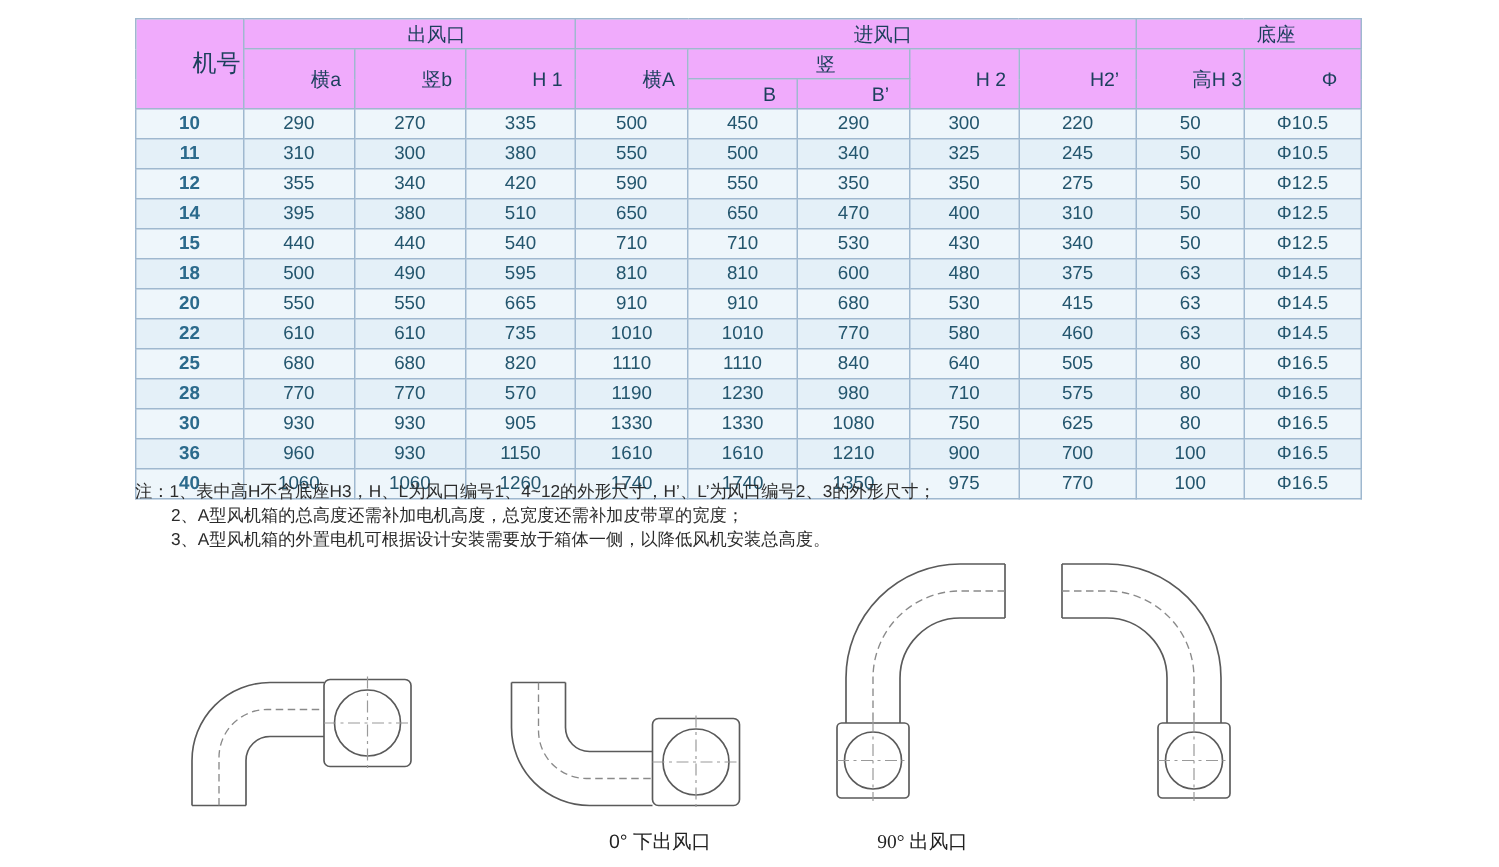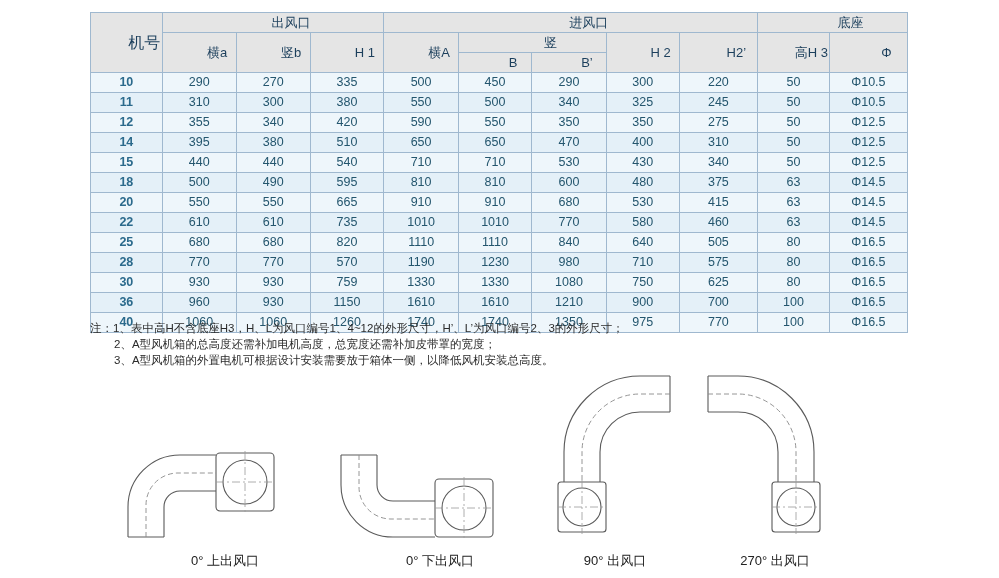--- a/index.html
+++ b/index.html
@@ -36,21 +36,21 @@
   }
   table.spec th, table.spec td {
     border: 1px solid #9fb8cf;
     text-align: center;
     padding: 0;
     height: 19px;
     line-height: 19px;
     font-weight: normal;
   }
   table.spec thead th {
-    background: #e5e5e5;
+    background: #f0abfc;
     color: #1c3f5c;
     font-size: 13px;
     padding-left: 36px;
   }
   table.spec thead th.tall {
     height: 38px;
     line-height: 38px;
   }
   table.spec thead th.big {
     font-size: 16px;
@@ -304,21 +304,21 @@
             <td class="c-Bp">980</td>
             <td class="c-H2">710</td>
             <td class="c-H2p">575</td>
             <td class="c-H3">80</td>
             <td class="c-phi">Φ16.5</td>
           </tr>
           <tr>
             <td class="c-model model">30</td>
             <td class="c-a">930</td>
             <td class="c-b">930</td>
-            <td class="c-h1">759</td>
+            <td class="c-h1">905</td>
             <td class="c-A">1330</td>
             <td class="c-B">1330</td>
             <td class="c-Bp">1080</td>
             <td class="c-H2">750</td>
             <td class="c-H2p">625</td>
             <td class="c-H3">80</td>
             <td class="c-phi">Φ16.5</td>
           </tr>
           <tr>
             <td class="c-model model">36</td>
@@ -363,21 +363,20 @@
       <svg width="200" height="95" viewBox="0 0 200 95">
         <path class="outline" d="M8,90 L8,60 A52,52 0 0 1 60,8 L96,8"></path>
         <path class="outline" d="M44,90 L44,60 A16,16 0 0 1 60,44 L96,44"></path>
         <path class="outline" d="M8,90 L44,90"></path>
         <path class="dashline" d="M26,90 L26,58 A32,32 0 0 1 58,26 L96,26"></path>
         <rect class="outline" x="96" y="6" width="58" height="58" rx="4"></rect>
         <circle class="outline" cx="125" cy="35" r="22"></circle>
         <path class="centerline" d="M96,35 L154,35"></path>
         <path class="centerline" d="M125,4 L125,66"></path>
       </svg>
-      <div class="fig-caption" style="left:30px; top:105px; width:150px;">0°  上出风口</div>
     </div>
 
     <div class="fig" style="left:215px; top:85px;">
       <svg width="210" height="95" viewBox="0 0 210 95">
         <path class="outline" d="M6,8 L6,38 A52,52 0 0 0 58,90 L100,90"></path>
         <path class="outline" d="M42,8 L42,38 A16,16 0 0 0 58,54 L100,54"></path>
         <path class="outline" d="M6,8 L42,8"></path>
         <path class="dashline" d="M24,8 L24,40 A32,32 0 0 0 56,72 L100,72"></path>
         <rect class="outline" x="100" y="32" width="58" height="58" rx="4"></rect>
         <circle class="outline" cx="129" cy="61" r="22"></circle>
@@ -391,31 +390,30 @@
       <svg width="130" height="172" viewBox="0 0 130 172">
         <path class="outline" d="M120,6 L90,6 A76,76 0 0 0 14,82 L14,112"></path>
         <path class="outline" d="M120,42 L90,42 A40,40 0 0 0 50,82 L50,112"></path>
         <path class="outline" d="M120,6 L120,42"></path>
         <path class="dashline" d="M120,24 L90,24 A58,58 0 0 0 32,82 L32,112"></path>
         <rect class="outline" x="8" y="112" width="48" height="50" rx="3"></rect>
         <circle class="outline" cx="32" cy="137" r="19"></circle>
         <path class="centerline" d="M8,137 L56,137"></path>
         <path class="centerline" d="M32,110 L32,164"></path>
       </svg>
-      <div class="fig-caption" style="left:-35px; top:182px; width:200px;">90°  出风口</div>
+      <div class="fig-caption" style="left:-35px; top:182px; width:200px;font-family:Liberation Serif, serif;">90°  出风口</div>
     </div>
 
     <div class="fig" style="left:570px; top:8px;">
       <svg width="140" height="172" viewBox="0 0 140 172">
         <path class="outline" d="M18,6 L48,6 A76,76 0 0 1 124,82 L124,112"></path>
         <path class="outline" d="M18,42 L48,42 A40,40 0 0 1 88,82 L88,112"></path>
         <path class="outline" d="M18,6 L18,42"></path>
         <path class="dashline" d="M18,24 L48,24 A58,58 0 0 1 106,82 L106,112"></path>
         <rect class="outline" x="82" y="112" width="48" height="50" rx="3"></rect>
         <circle class="outline" cx="106" cy="137" r="19"></circle>
         <path class="centerline" d="M82,137 L130,137"></path>
         <path class="centerline" d="M106,110 L106,164"></path>
       </svg>
-      <div class="fig-caption" style="left:-20px; top:182px; width:210px;">270°  出风口</div>
     </div>
 
   </div>
 </div>
 
 </body></html>

